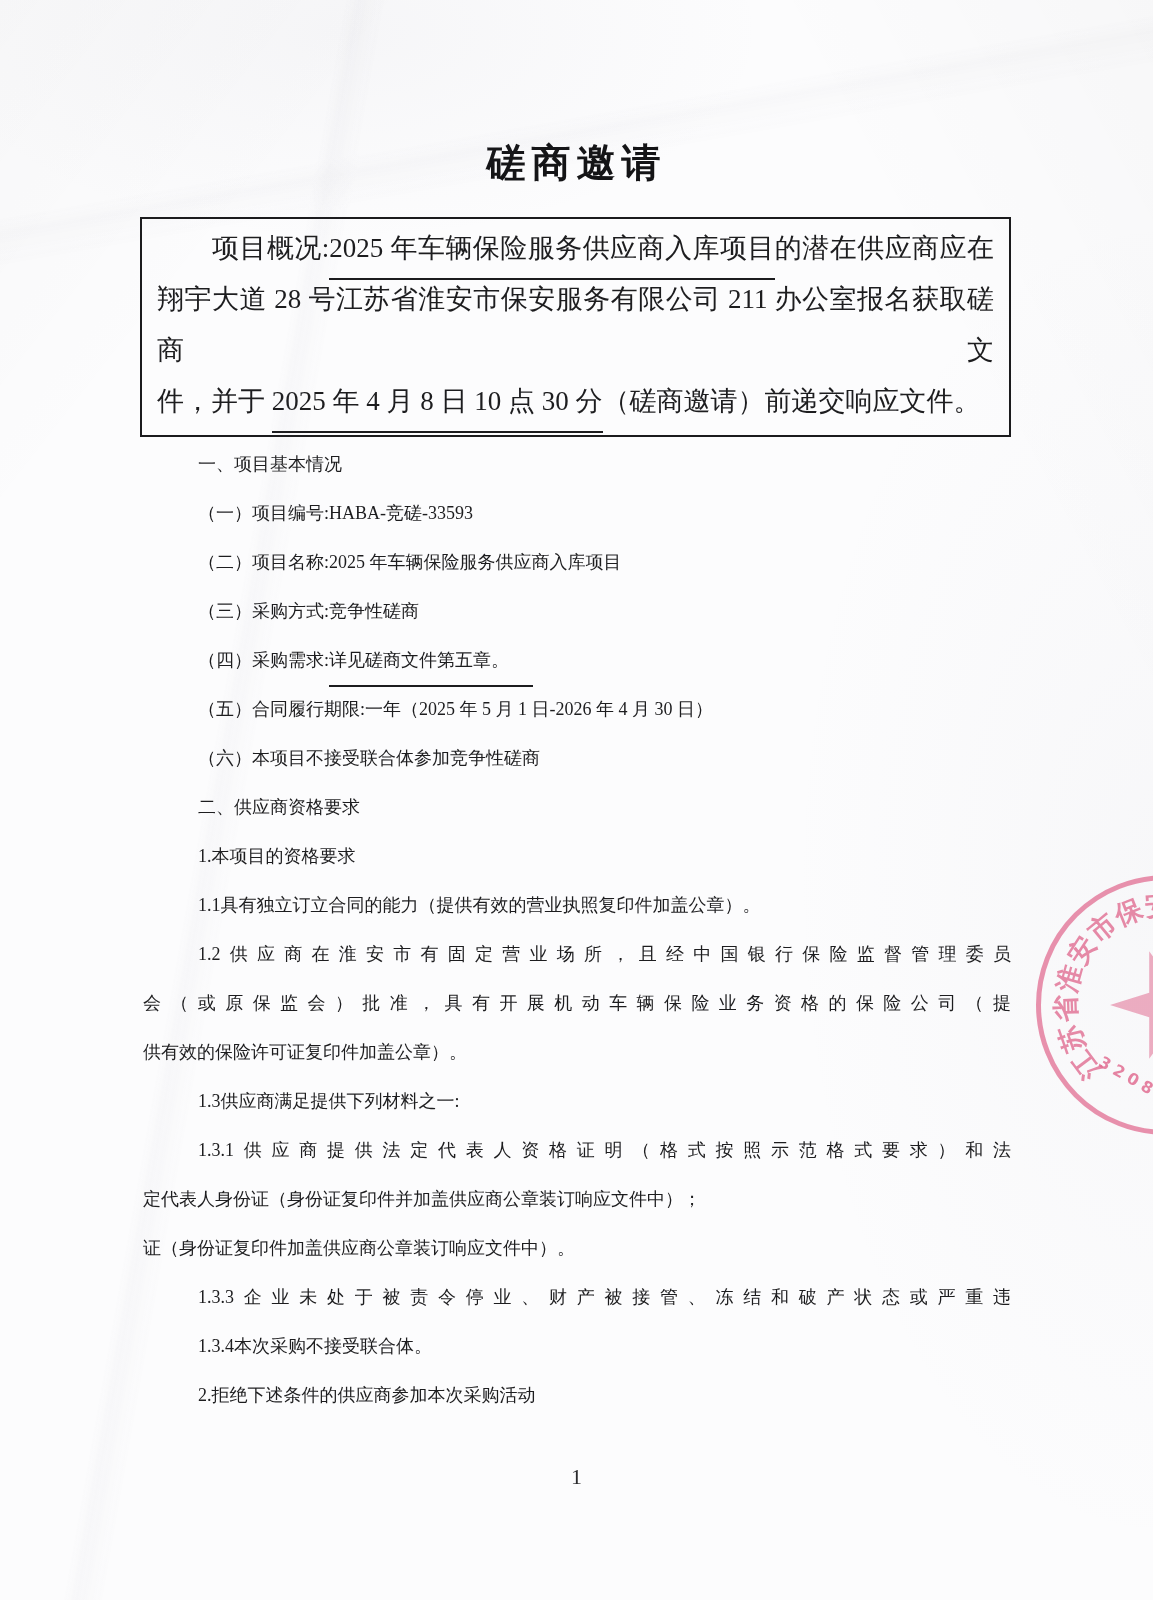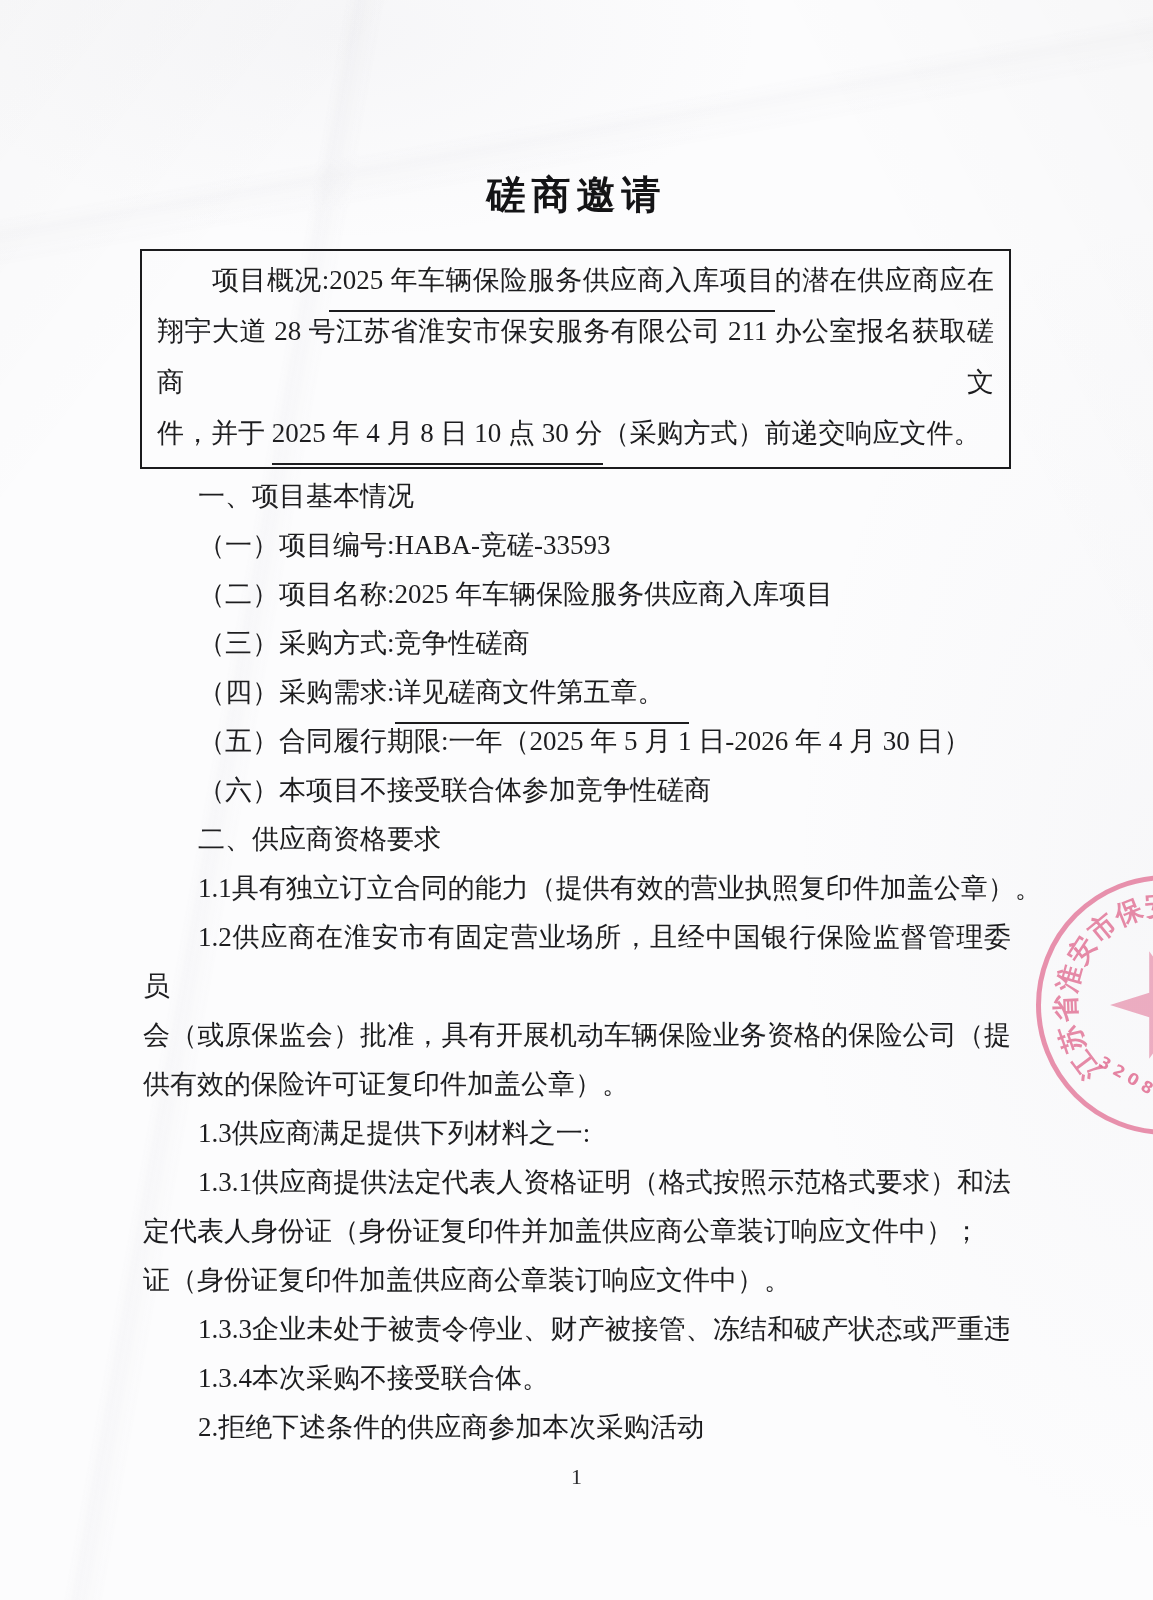--- a/index.html
+++ b/index.html
@@ -21,32 +21,31 @@
     background:
       linear-gradient(100deg, transparent 24%, rgba(120,120,140,0.05) 25%, transparent 27%),
       linear-gradient(170deg, transparent 12%, rgba(120,120,140,0.04) 13%, transparent 15%);
     opacity:.7;
   }
   .title {
     padding-top:136px;
     text-align:center;
     font-size:39px; font-weight:bold; letter-spacing:6px;
     color:#141416;
-    margin-top:32px;
   }
   .overview-box {
     margin:27px 0 0 140px;
     width:837px;
     border:2px solid #1b1b1d;
     padding:4px 15px 8px 15px;
     font-size:27px; line-height:51px;
   }
   .body-lines {
     margin:3px 142px 0 143px;
-    font-size:27px; line-height:49px;
+    font-size:18px; line-height:49px;
   }
   .line { white-space:nowrap; }
   .overview-box .line { white-space:normal; }
   .indent { text-indent:55px; }
   .justify {
     white-space:normal;
     text-align:justify; text-align-last:justify;
     text-justify:inter-character;
   }
   .u { border-bottom:2px solid #1c1c1e; padding-bottom:15px; }
@@ -95,32 +94,33 @@
 <body>
 
 <div class="page">
   <div class="crease"></div>
 
   <div class="title">磋商邀请</div>
 
   <div class="overview-box">
     <div class="line indent justify"><span>项目概况:</span><span class="u">2025 年车辆保险服务供应商入库项目</span><span>的潜在供应商应在</span></div>
     <div class="line justify"><span>翔宇大道 28 号江苏省淮安市保安服务有限公司 211 办公室报名获取磋商文</span></div>
-    <div class="line"><span>件，并于 </span><span class="u">2025 年 4 月 8 日 10 点 30 分</span><span>（采购方式）前递交响应文件。</span></div>
+    <div class="line"><span>件，并于 </span><span class="u">2025 年 4 月 8 日 10 点 30 分</span><span>（磋商邀请）前递交响应文件。</span></div>
   </div>
 
   <div class="body-lines">
       <div class="line indent"><span>一、项目基本情况</span></div>
       <div class="line indent"><span>（一）项目编号:HABA-竞磋-33593</span></div>
       <div class="line indent"><span>（二）项目名称:2025 年车辆保险服务供应商入库项目</span></div>
       <div class="line indent"><span>（三）采购方式:竞争性磋商</span></div>
       <div class="line indent"><span>（四）采购需求:</span><span class="u" style="padding-right: 24px;">详见磋商文件第五章。</span></div>
       <div class="line indent"><span>（五）合同履行期限:一年（2025 年 5 月 1 日-2026 年 4 月 30 日）</span></div>
       <div class="line indent"><span>（六）本项目不接受联合体参加竞争性磋商</span></div>
       <div class="line indent"><span>二、供应商资格要求</span></div>
+      <div class="line indent"><span>1.本项目的资格要求</span></div>
       <div class="line indent"><span>1.1具有独立订立合同的能力（提供有效的营业执照复印件加盖公章）。</span></div>
       <div class="line indent justify"><span>1.2供应商在淮安市有固定营业场所，且经中国银行保险监督管理委员</span></div>
       <div class="line justify"><span>会（或原保监会）批准，具有开展机动车辆保险业务资格的保险公司（提</span></div>
       <div class="line"><span>供有效的保险许可证复印件加盖公章）。</span></div>
       <div class="line indent"><span>1.3供应商满足提供下列材料之一:</span></div>
       <div class="line indent justify"><span>1.3.1供应商提供法定代表人资格证明（格式按照示范格式要求）和法</span></div>
       <div class="line"><span>定代表人身份证（身份证复印件并加盖供应商公章装订响应文件中）；</span></div>
       <div class="line"><span>证（身份证复印件加盖供应商公章装订响应文件中）。</span></div>
       <div class="line indent justify"><span>1.3.3企业未处于被责令停业、财产被接管、冻结和破产状态或严重违</span></div>
       <div class="line indent"><span>1.3.4本次采购不接受联合体。</span></div>

